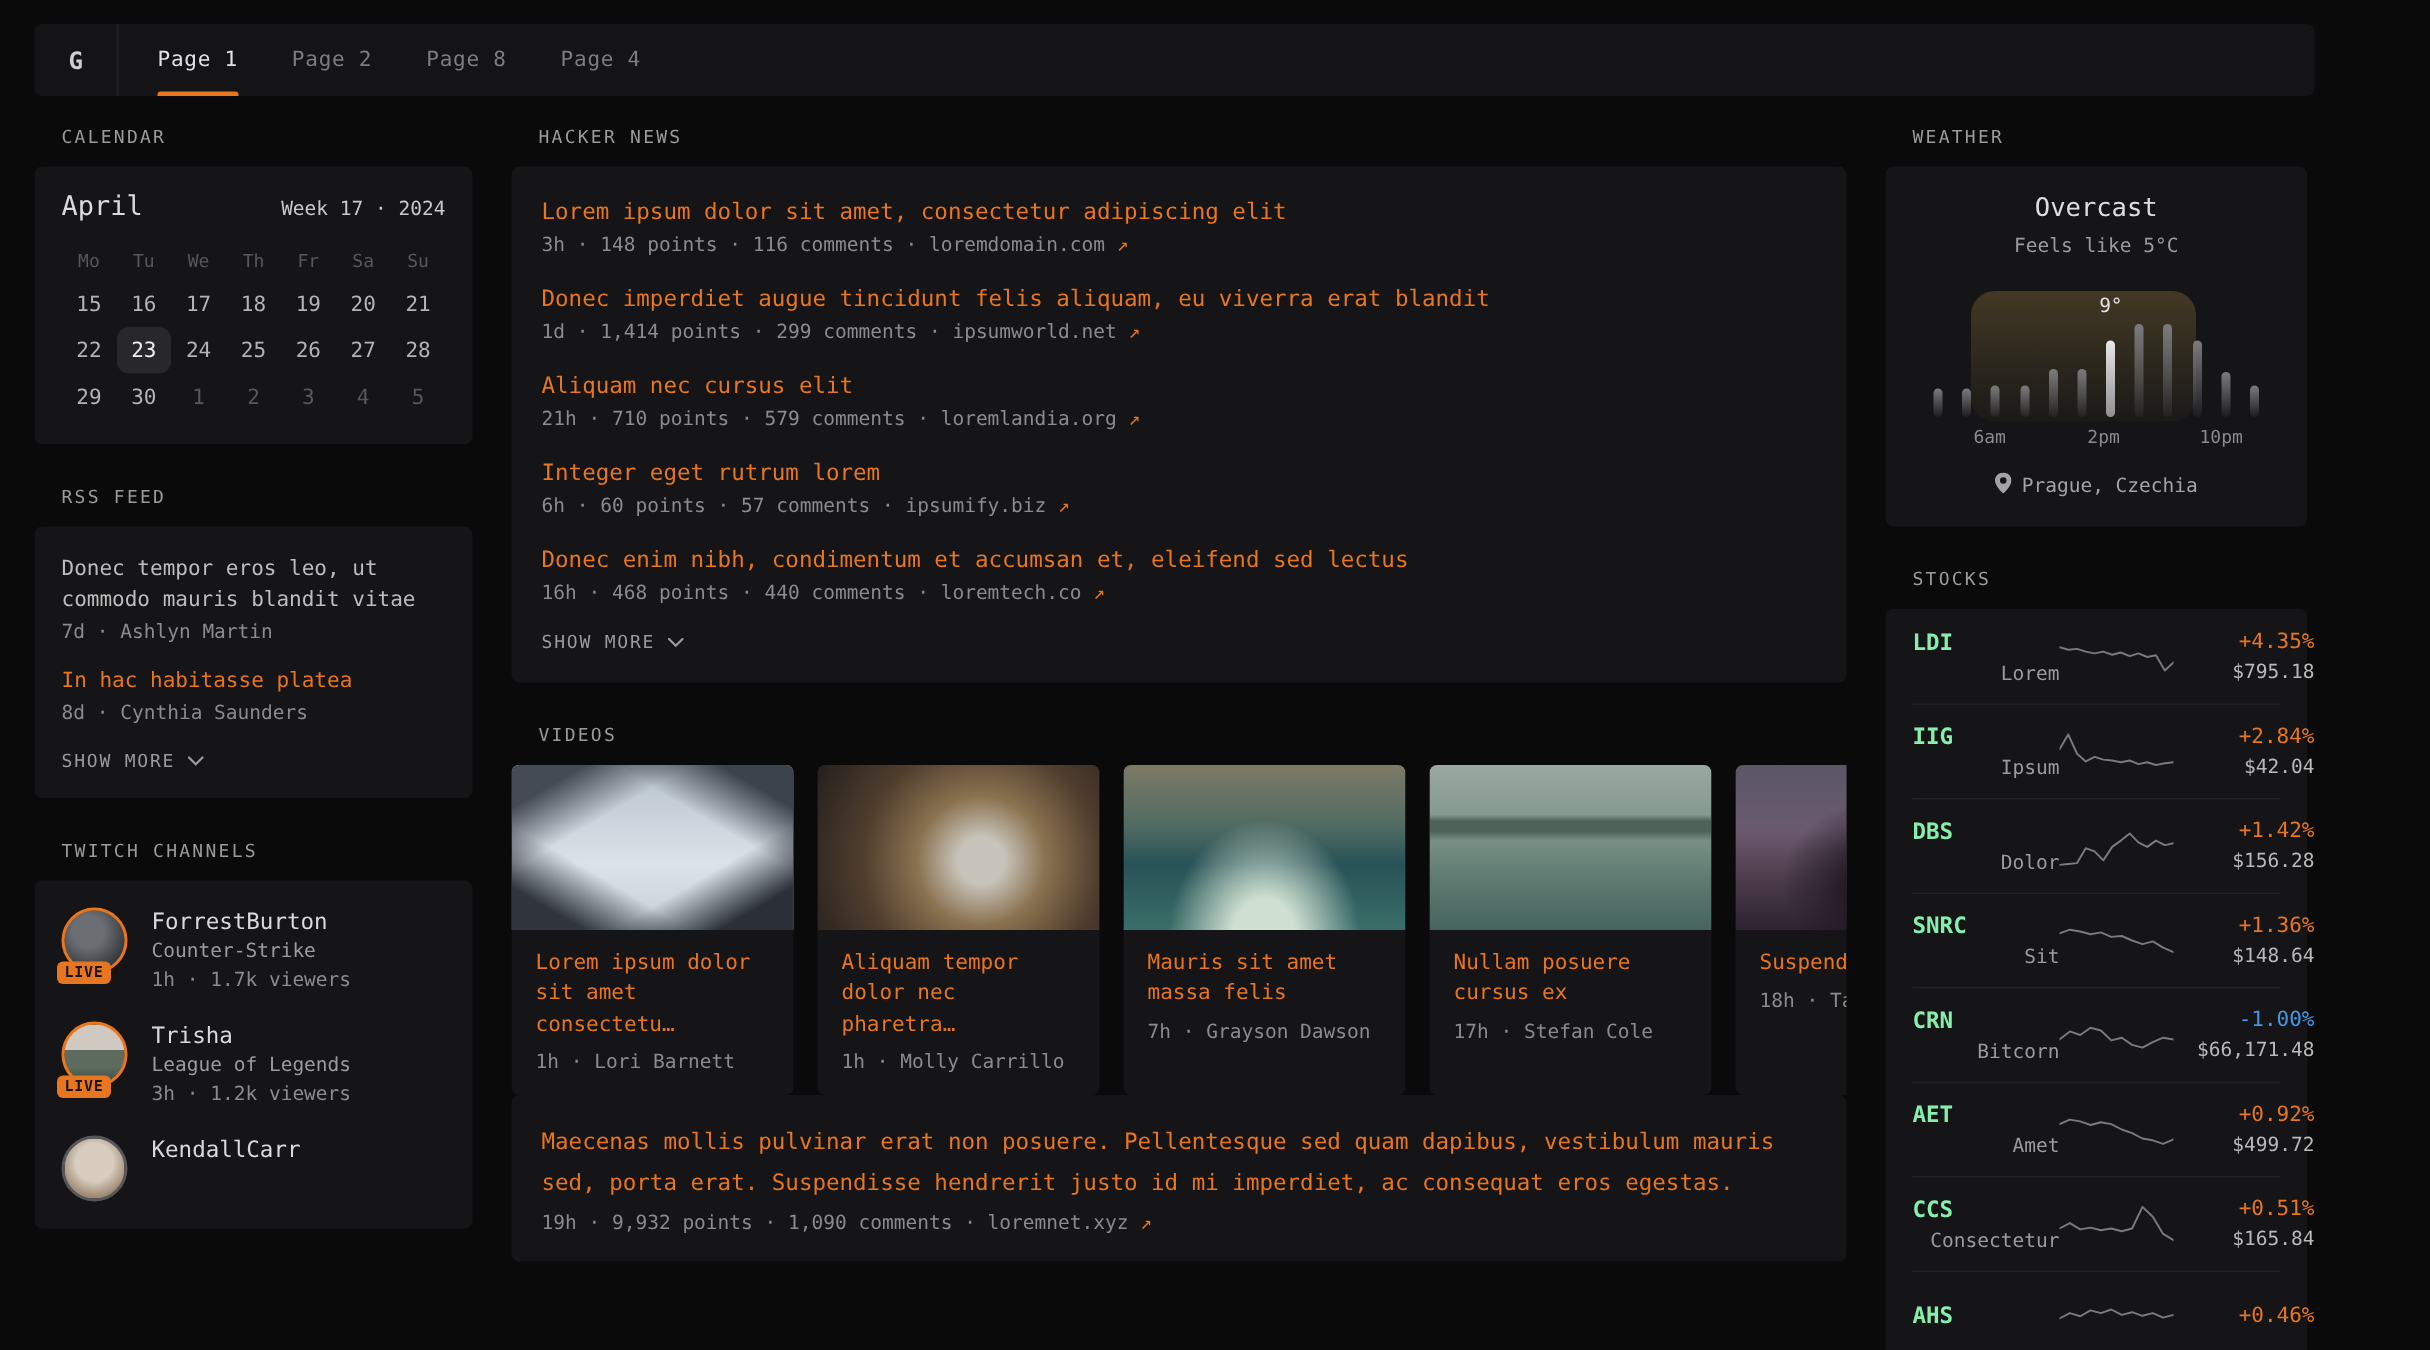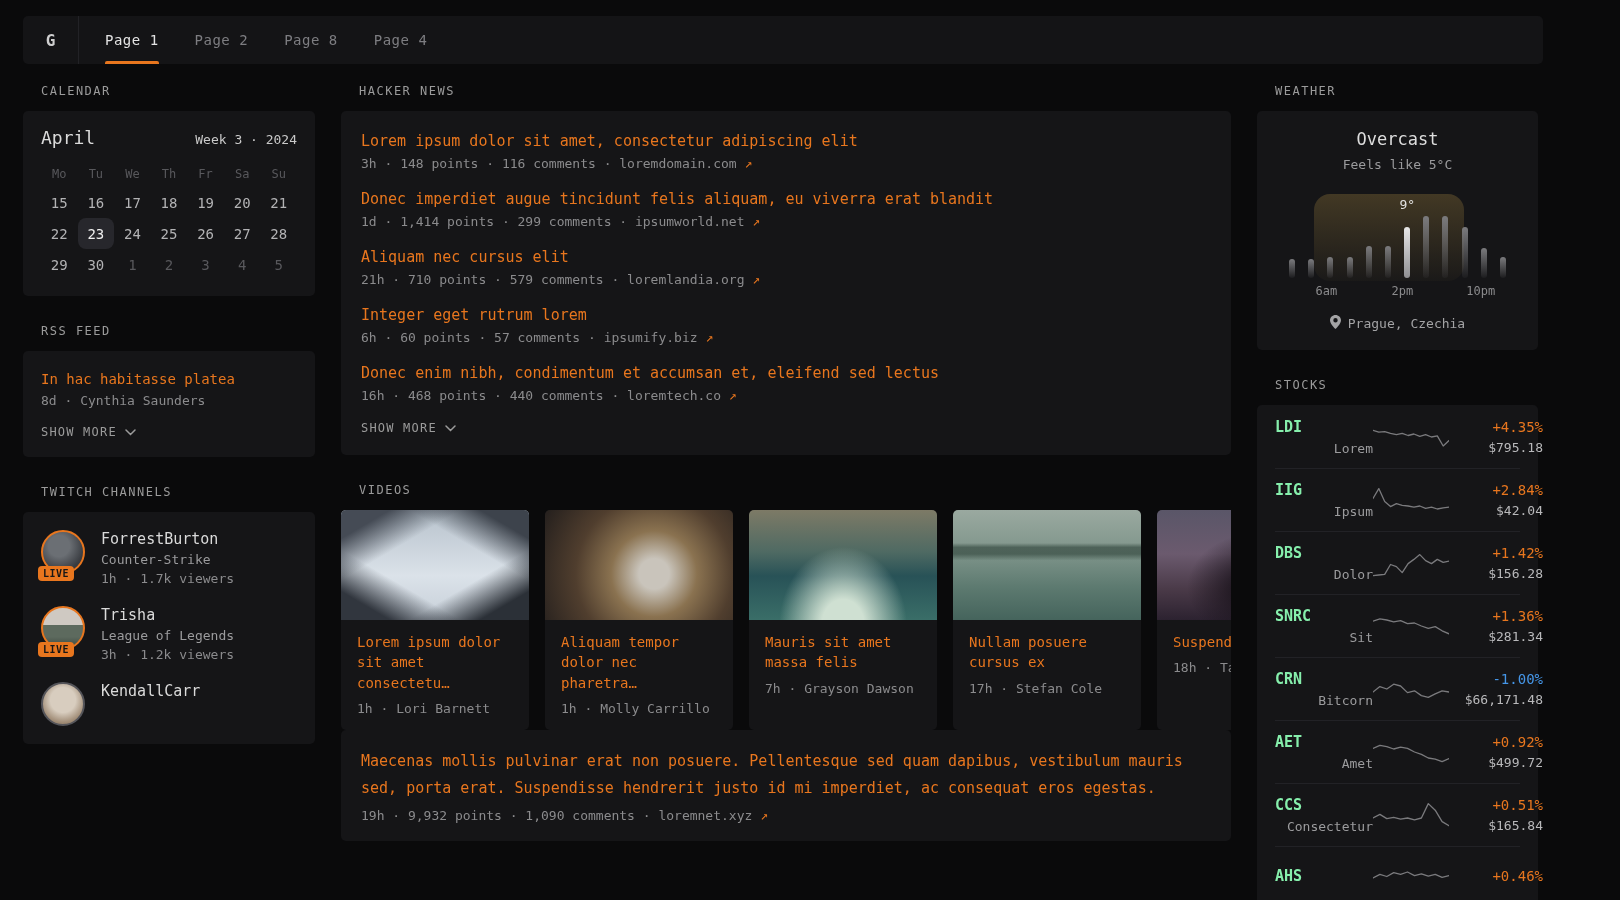--- a/index.html
+++ b/index.html
@@ -149,21 +149,21 @@
   </header>
 
   <main class="cols">
 
     <section class="col">
 
       <div class="label">CALENDAR</div>
       <div class="card cal">
         <div class="cal-head">
           <div class="cal-month">April</div>
-          <div class="cal-week">Week 3 · 2024</div>
+          <div class="cal-week">Week 17 · 2024</div>
         </div>
         <div class="cal-grid wd">
           <span>Mo</span>
           <span>Tu</span>
           <span>We</span>
           <span>Th</span>
           <span>Fr</span>
           <span>Sa</span>
           <span>Su</span>
         </div>
@@ -188,20 +188,24 @@
           <div class="day dim">2</div>
           <div class="day dim">3</div>
           <div class="day dim">4</div>
           <div class="day dim">5</div>
         </div>
       </div>
 
       <div class="label">RSS FEED</div>
       <div class="card rss">
         <div class="rss-item">
+          <a class="rss-title muted">Donec tempor eros leo, ut commodo mauris blandit vitae</a>
+          <div class="meta">7d · Ashlyn Martin</div>
+        </div>
+        <div class="rss-item">
           <a class="rss-title">In hac habitasse platea</a>
           <div class="meta">8d · Cynthia Saunders</div>
         </div>
         <div class="show-more">
           <span>SHOW MORE</span>
           <span>
             <svg width="11" height="7" viewBox="0 0 11 7">
                 <path d="M1 1l4.5 4.5L10 1" stroke="#9b9b9b" stroke-width="1.5" fill="none" stroke-linecap="round"></path>
               </svg>
           </span>
@@ -421,21 +425,21 @@
             <div class="st-sym">SNRC</div>
             <div class="st-name">Sit</div>
           </div>
           <div class="st-spark">
               <svg viewBox="0 0 76 30" width="76" height="30">
                 <polyline points="0.0,10.2 6.9,7.8 13.8,9.0 20.7,10.8 27.6,9.6 34.5,12.6 41.5,12.0 48.4,15.0 55.3,17.4 62.2,15.6 69.1,19.8 76.0,22.8" fill="none" stroke="#7a7a7d" stroke-width="1.3" stroke-linejoin="round" stroke-linecap="round"></polyline>
               </svg>
             </div>
           <div class="st-vals">
             <div class="st-change up">+1.36%</div>
-            <div class="st-price">$281.34</div>
+            <div class="st-price">$148.64</div>
           </div>
         </div>
         <div class="st-row">
           <div class="st-info">
             <div class="st-sym">CRN</div>
             <div class="st-name">Bitcorn</div>
           </div>
           <div class="st-spark">
               <svg viewBox="0 0 76 30" width="76" height="30">
                 <polyline points="0.0,18.0 6.9,12.6 13.8,15.0 20.7,10.2 27.6,12.0 34.5,18.6 41.5,16.8 48.4,21.6 55.3,23.4 62.2,19.8 69.1,16.8 76.0,18.0" fill="none" stroke="#7a7a7d" stroke-width="1.3" stroke-linejoin="round" stroke-linecap="round"></polyline>

